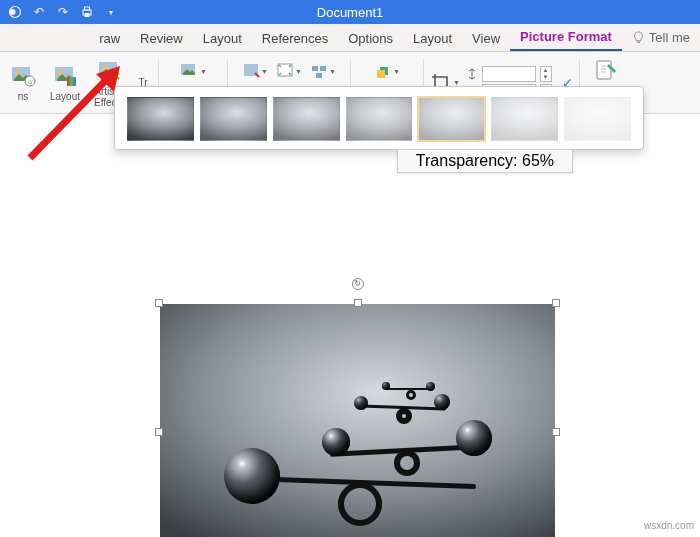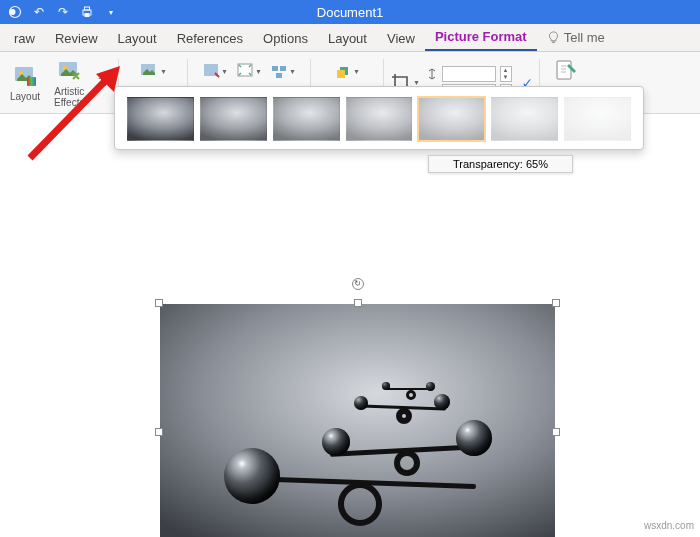--- a/index.html
+++ b/index.html
@@ -3,21 +3,21 @@
 <meta charset="utf-8">
 <style>
 * { box-sizing: border-box; margin: 0; padding: 0; font-family: -apple-system, "Segoe UI", sans-serif; }
 body { width: 700px; height: 537px; overflow: hidden; background: #fff; position: relative; }
 
 .titlebar { height: 24px; background: #3478e5; color: #fff; display: flex; align-items: center; font-size: 13px; position: relative; }
 .titlebar .qat { display: flex; align-items: center; gap: 10px; padding-left: 8px; }
 .titlebar .qat-icon { width: 14px; height: 14px; display: flex; align-items: center; justify-content: center; opacity: 0.95; font-size: 12px; }
 .titlebar .doc-title { position: absolute; left: 50%; transform: translateX(-50%); font-weight: 500; }
 
-.tabstrip { height: 28px; background: #f3f2f1; display: flex; align-items: flex-end; padding-left: 4px; font-size: 13px; color: #444; border-bottom: 1px solid #d0d0d0; }
+.tabstrip { height: 28px; background: #f3f2f1; display: flex; align-items: flex-end; padding-left: 4px; font-size: 13px; color: #444; border-bottom: 1px solid #d0d0d0; justify-content: flex-end; }
 .tab { padding: 6px 10px 5px; cursor: default; }
 .tab.active { color: #a21caf; font-weight: 600; border-bottom: 2px solid #2b579a; }
 .tellme { display: flex; align-items: center; gap: 4px; padding: 6px 10px; color: #666; }
 .bulb { width: 13px; height: 13px; }
 
 .ribbon { height: 62px; background: #f7f7f7; border-bottom: 1px solid #d8d8d8; display: flex; align-items: center; padding: 4px 6px; gap: 6px; }
 .rgroup { display: flex; flex-direction: column; align-items: center; justify-content: center; gap: 2px; font-size: 10px; color: #555; padding: 0 4px; height: 100%; }
 .rgroup.small { flex-direction: row; gap: 6px; }
 .icon-btn { width: 30px; height: 30px; display: flex; align-items: center; justify-content: center; border-radius: 3px; }
 .big-icon { width: 26px; height: 26px; display:flex; align-items:center; justify-content:center; }
@@ -39,21 +39,21 @@
 .handle.ml{top:calc(50% - 4px);left:-5px}.handle.mr{top:calc(50% - 4px);right:-5px}
 .rot { position:absolute; top:-26px; left:calc(50% - 6px); width:12px;height:12px;border:1px solid #888;border-radius:50%;background:#fff;}
 .rot::before{content:"↻";font-size:8px;color:#555;display:block;text-align:center;line-height:10px;}
 
 .dropdown-panel { position:absolute; top:86px; left:114px; width:530px; background:#fff; border:1px solid #c8c8c8; box-shadow:0 4px 10px rgba(0,0,0,.18); border-radius:4px; z-index:10; }
 .thumb-row { display:flex; gap:6px; padding:10px 12px 8px; }
 .thumb { width:68px; height:44px; background: radial-gradient(ellipse 80% 70% at 55% 35%, #d6d9de 0%, #8a8f97 55%, #3b3f45 100%); border:1px solid transparent; position:relative; display:flex; align-items:center; justify-content:center; }
 .thumb.sel { border:1px solid #ff9800; outline:1px solid #ff9800; }
 .opt-row { display:flex; align-items:center; gap:8px; padding:8px 14px 10px; border-top:1px solid #eee; font-size:13px; color:#333; }
 .opt-row .opt-icon{ width:16px;height:16px; }
-.tooltip { position:absolute; bottom:-24px; right:70px; background:#f8f8f8; border:1px solid #ccc; padding:2px 24px; font-size:11px; box-shadow:0 1px 3px rgba(0,0,0,.12); }
+.tooltip { position:absolute; bottom:-24px; right:70px; background:#f8f8f8; border:1px solid #ccc; padding:2px 18px; font-size:16px; box-shadow:0 1px 3px rgba(0,0,0,.12); }
 
 .arrow { position:absolute; top:58px; left:20px; z-index:20; }
 
 .watermark { position:absolute; right:6px; bottom:6px; font-size:10px; color:#999; }
 
 
 .sculpt { position:relative; width:280px; height:180px; }
 .ball { position:absolute; border-radius:50%; background: radial-gradient(circle at 32% 28%, #fff 0%, #bfc3c9 8%, #555a61 35%, #0b0d0f 75%); box-shadow: inset -4px -6px 10px rgba(0,0,0,.6); }
 .bar { position:absolute; background:#111; height:5px; border-radius:2px; }
 .ring { position:absolute; border:6px solid #111; border-radius:50%; background:transparent; }
@@ -95,20 +95,32 @@
   <div class="tellme">
     <svg class="bulb" viewBox="0 0 16 16">
         <path d="M8 1a5 5 0 0 0-3 9v2h6v-2a5 5 0 0 0-3-9z" fill="none" stroke="#888" stroke-width="1.1"></path>
         <rect x="6" y="13" width="4" height="1.5" fill="#888"></rect>
       </svg>
     <span>Tell me</span>
   </div>
 </div>
 
 <div class="ribbon">
+  <div class="rgroup">
+    <span class="big-icon">
+        <svg viewBox="0 0 26 26">
+          <rect x="2" y="4" width="18" height="14" fill="#a8c5dd" rx="1"></rect>
+          <circle cx="8" cy="10" r="2.3" fill="#f5c442"></circle>
+          <path d="M4 16 l5 -5 4 4 3 -3 4 4 v2 H4z" fill="#5a8f4a"></path>
+          <circle cx="20" cy="18" r="5" fill="#fff" stroke="#888"></circle>
+          <text x="20" y="21" font-size="7" text-anchor="middle" fill="#444">☼</text>
+        </svg>
+      </span>
+    <span>ns</span>
+  </div>
   <div class="rgroup">
     <span class="big-icon">
         <svg viewBox="0 0 26 26">
           <rect x="3" y="4" width="18" height="14" fill="#a8c5dd" rx="1"></rect>
           <circle cx="9" cy="10" r="2.3" fill="#f5c442"></circle>
           <path d="M5 16 l5 -5 4 4 3 -3 4 4 v2 H5z" fill="#5a8f4a"></path>
           <rect x="15" y="14" width="9" height="9" fill="url(#g)" rx="1"></rect>
           <defs>
             <linearGradient id="g">
               <stop offset="0" stop-color="#e24"></stop>

